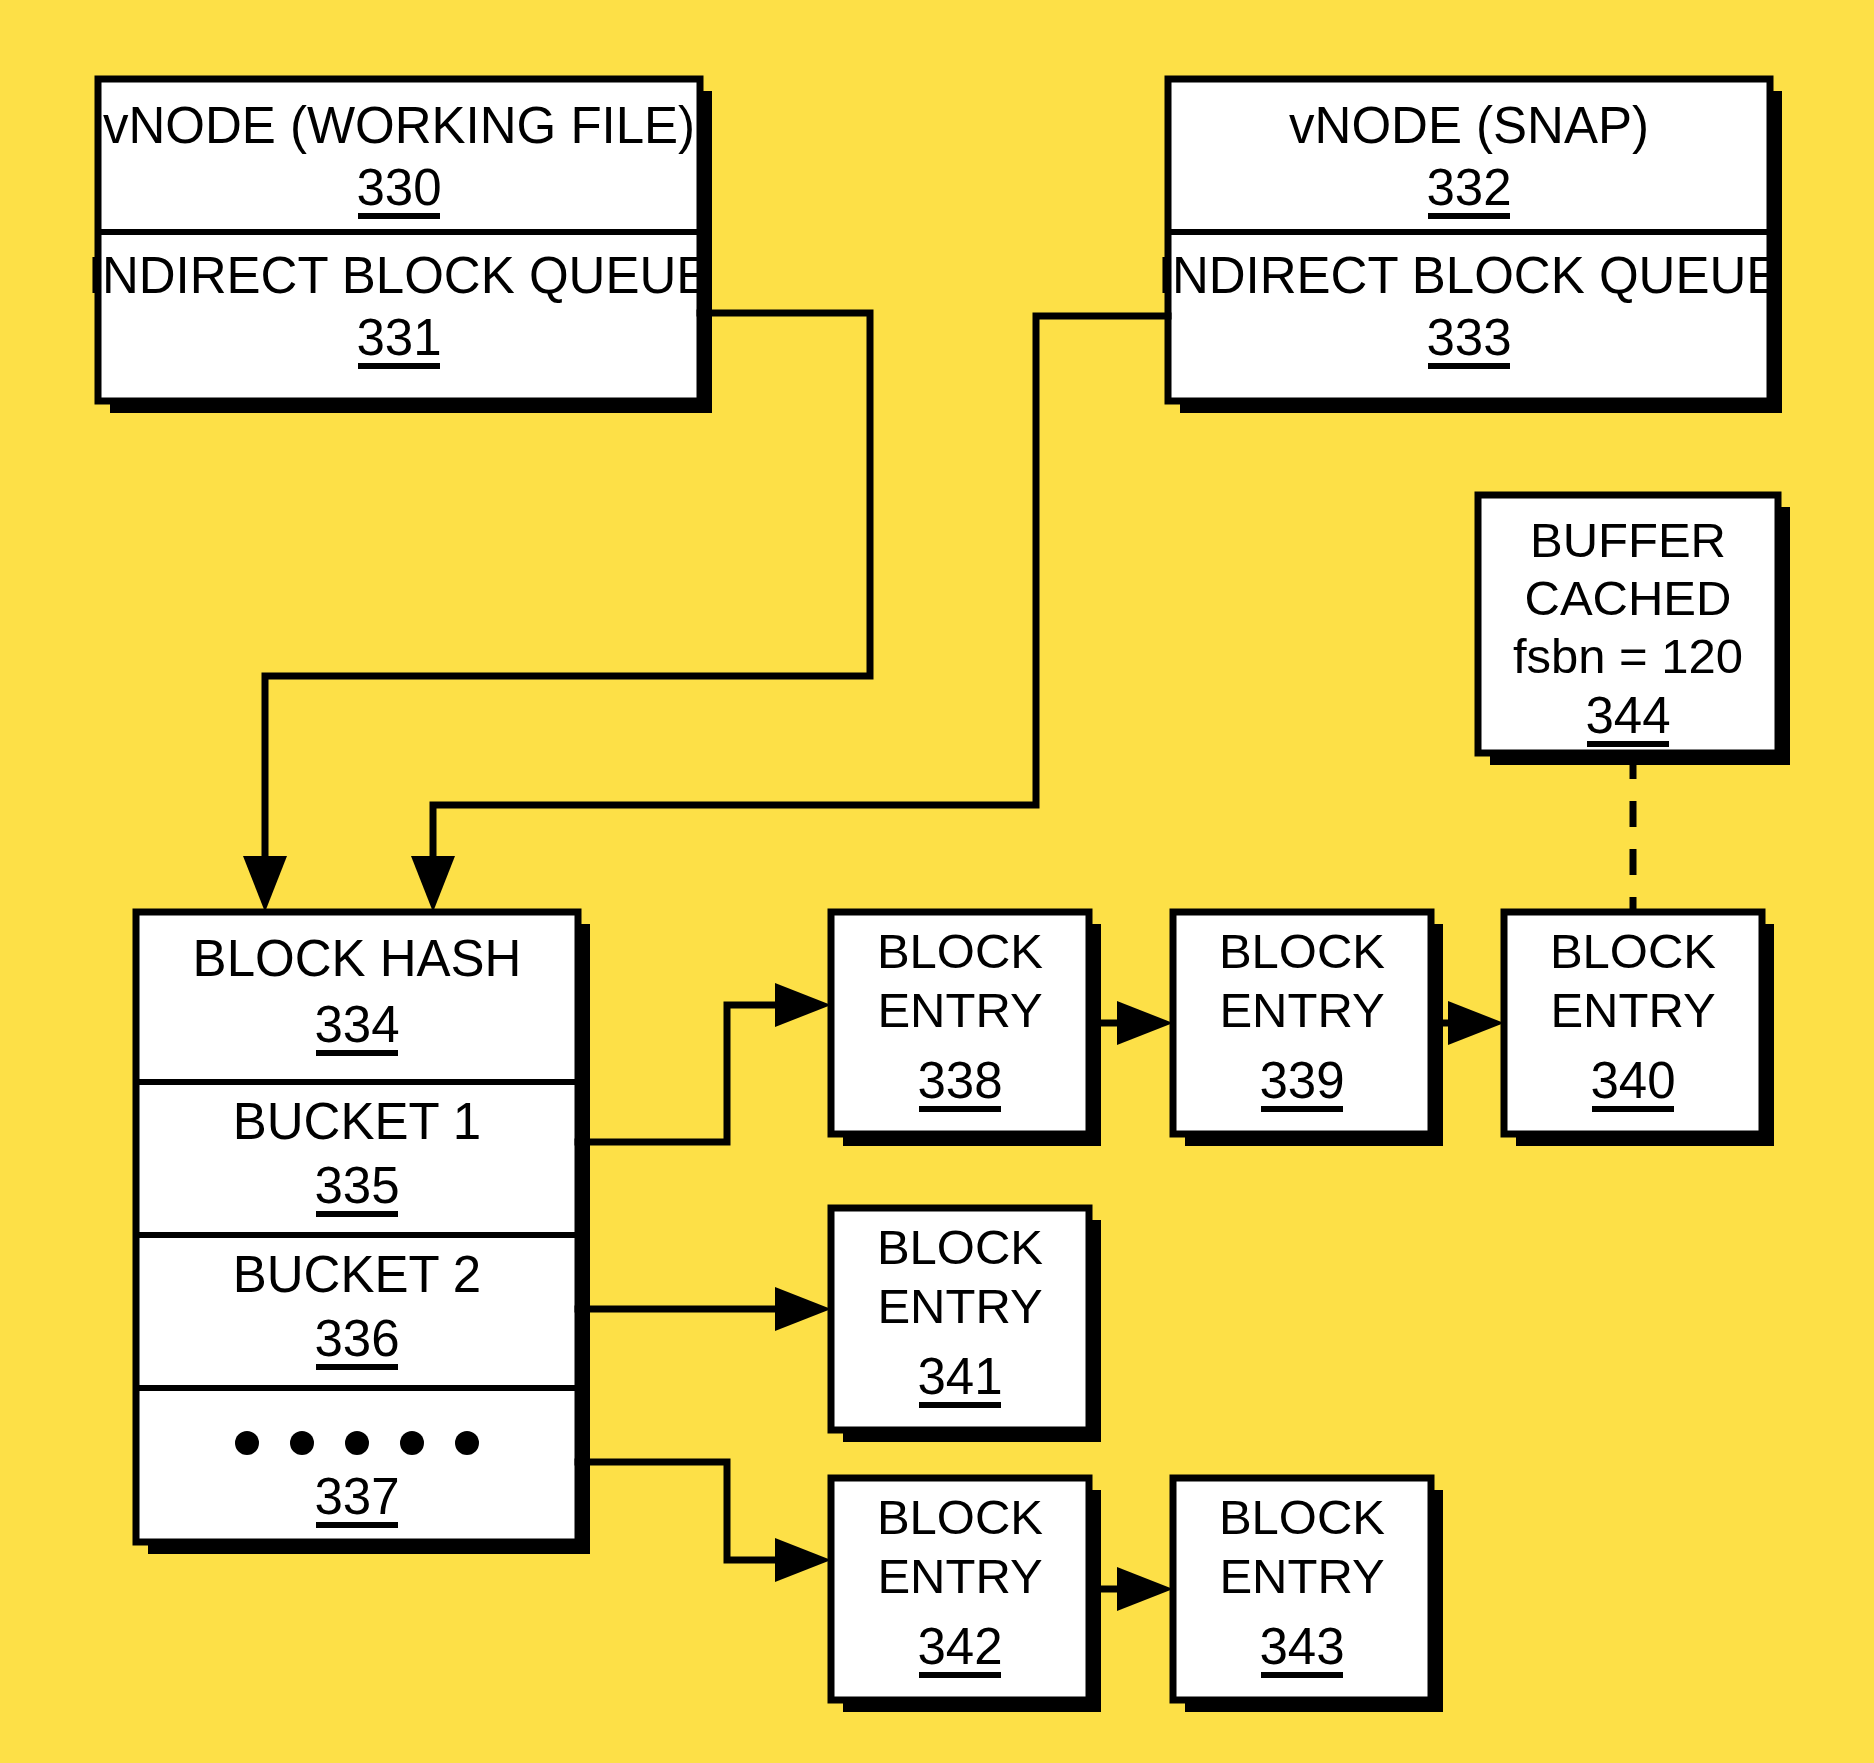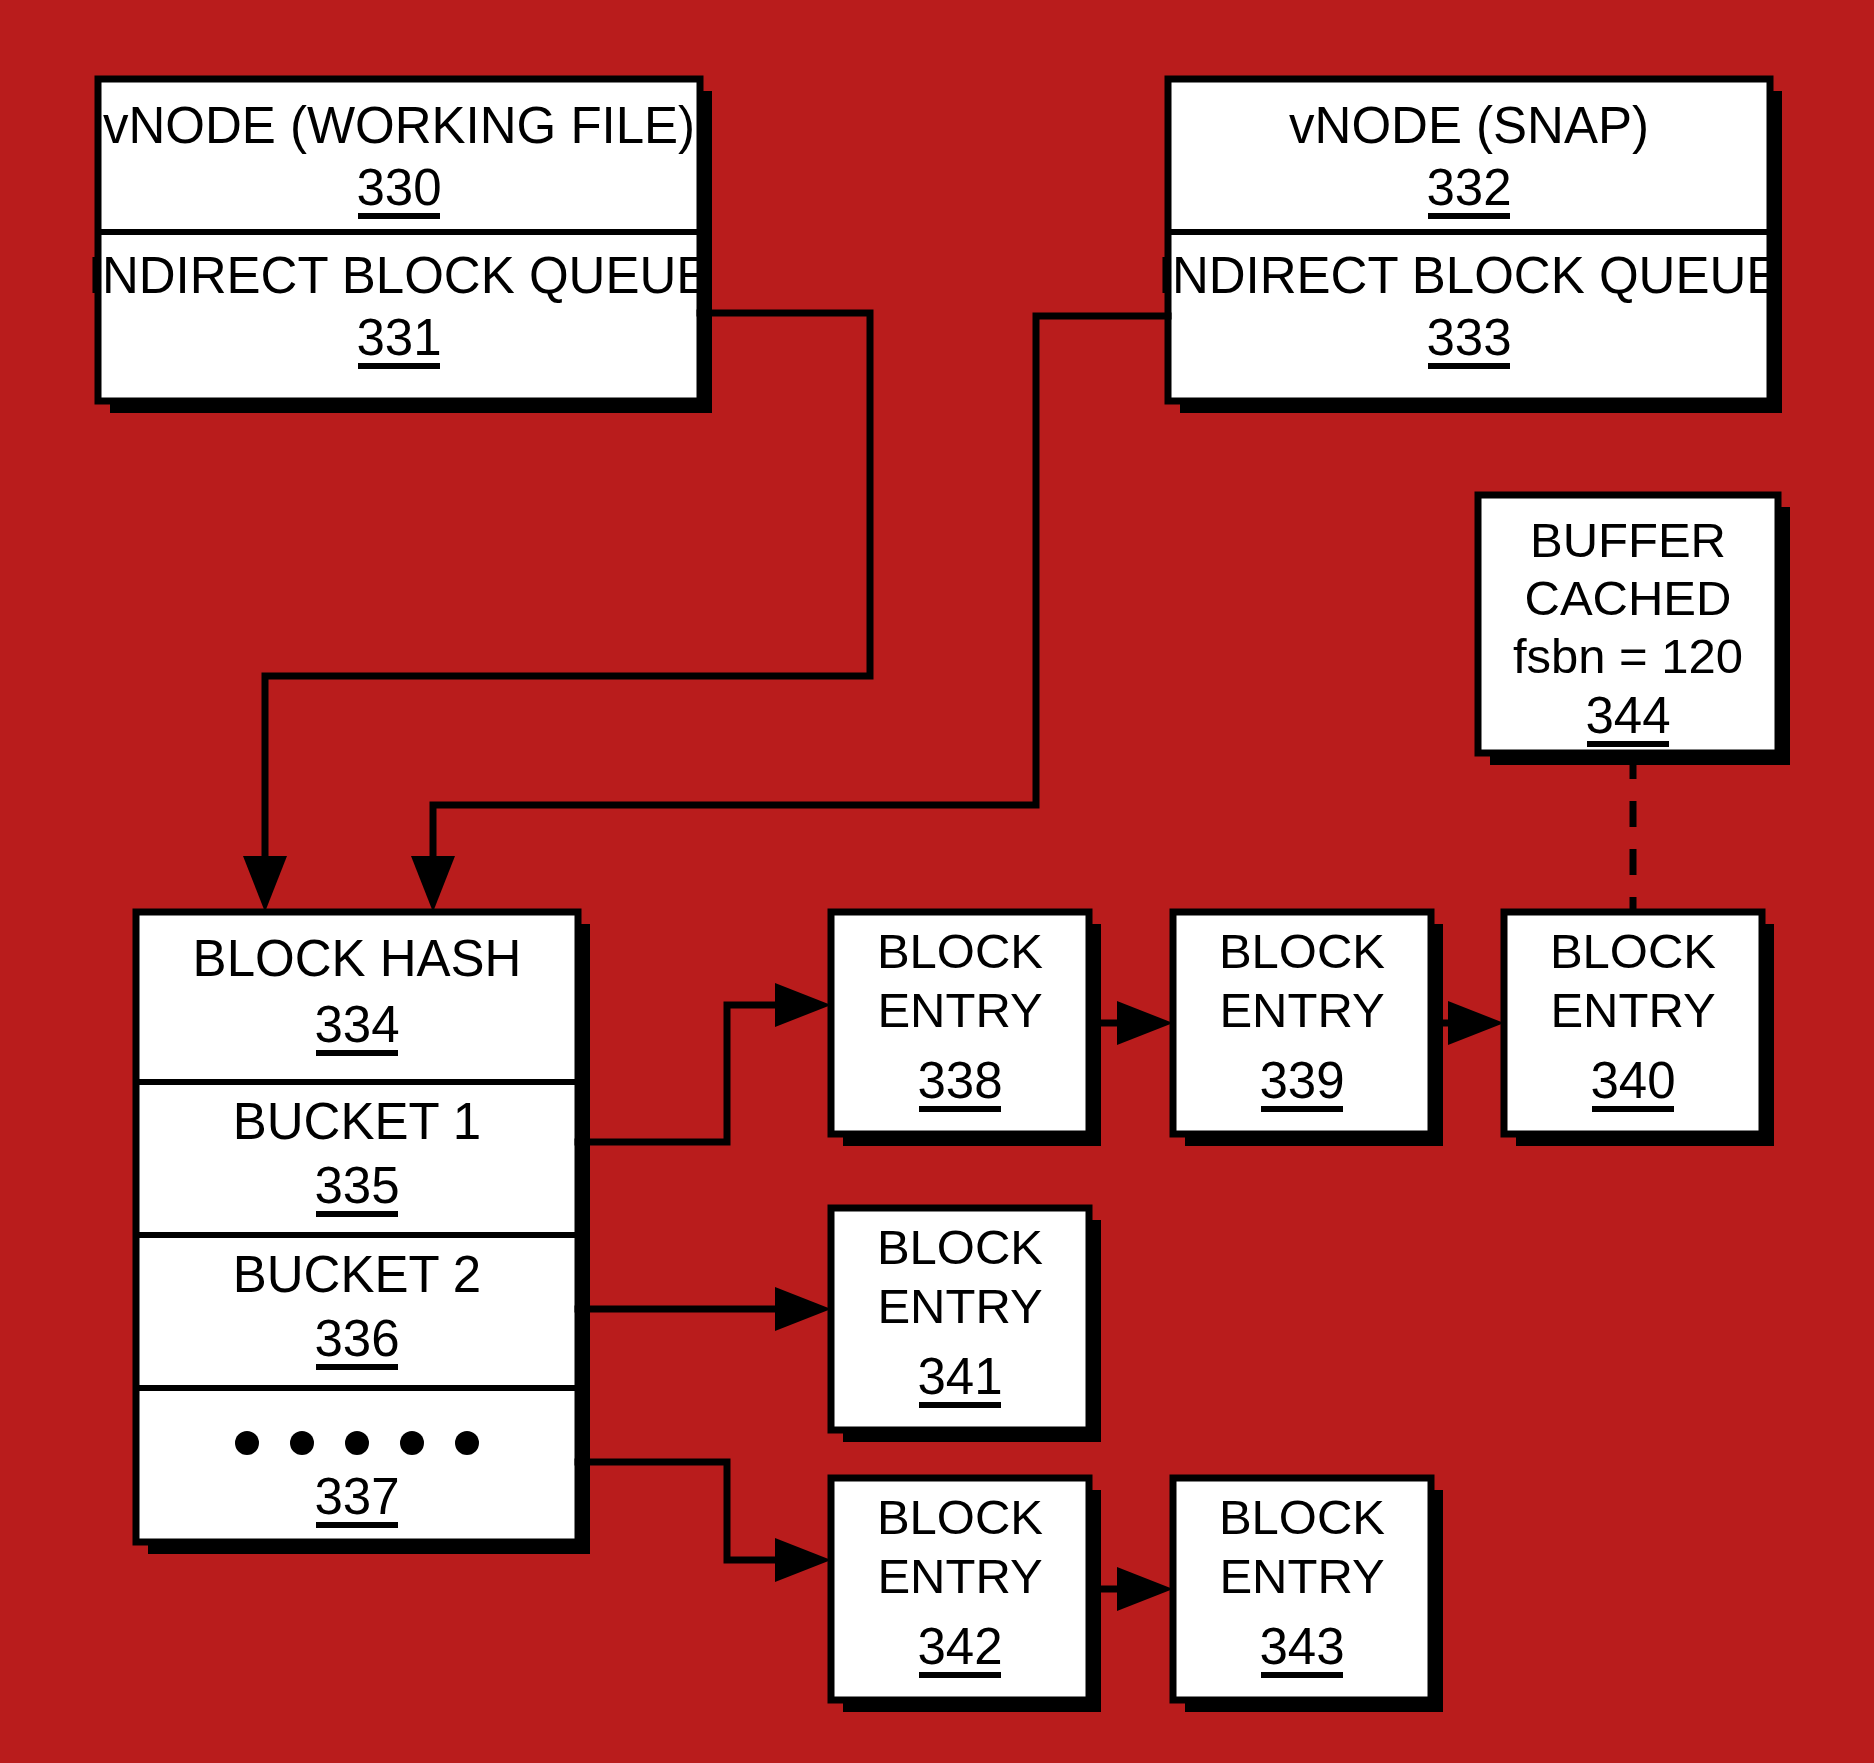--- a/index.html
+++ b/index.html
@@ -11,21 +11,21 @@
   body {
     width: 1874px;
     height: 1763px;
     font-family: "Liberation Sans", sans-serif;
     overflow: hidden;
   }
   #diagram-root {
     position: relative;
     width: 1874px;
     height: 1763px;
-    background: #b91c1c;
+    background: #fde047;
   }
   svg#figure {
     display: block;
     width: 1874px;
     height: 1763px;
   }
   .box-fill { fill: #ffffff; }
   .box-stroke { stroke: #000000; fill: none; }
   .shadow { fill: #000000; }
   .divider { stroke: #000000; stroke-width: 6; }

